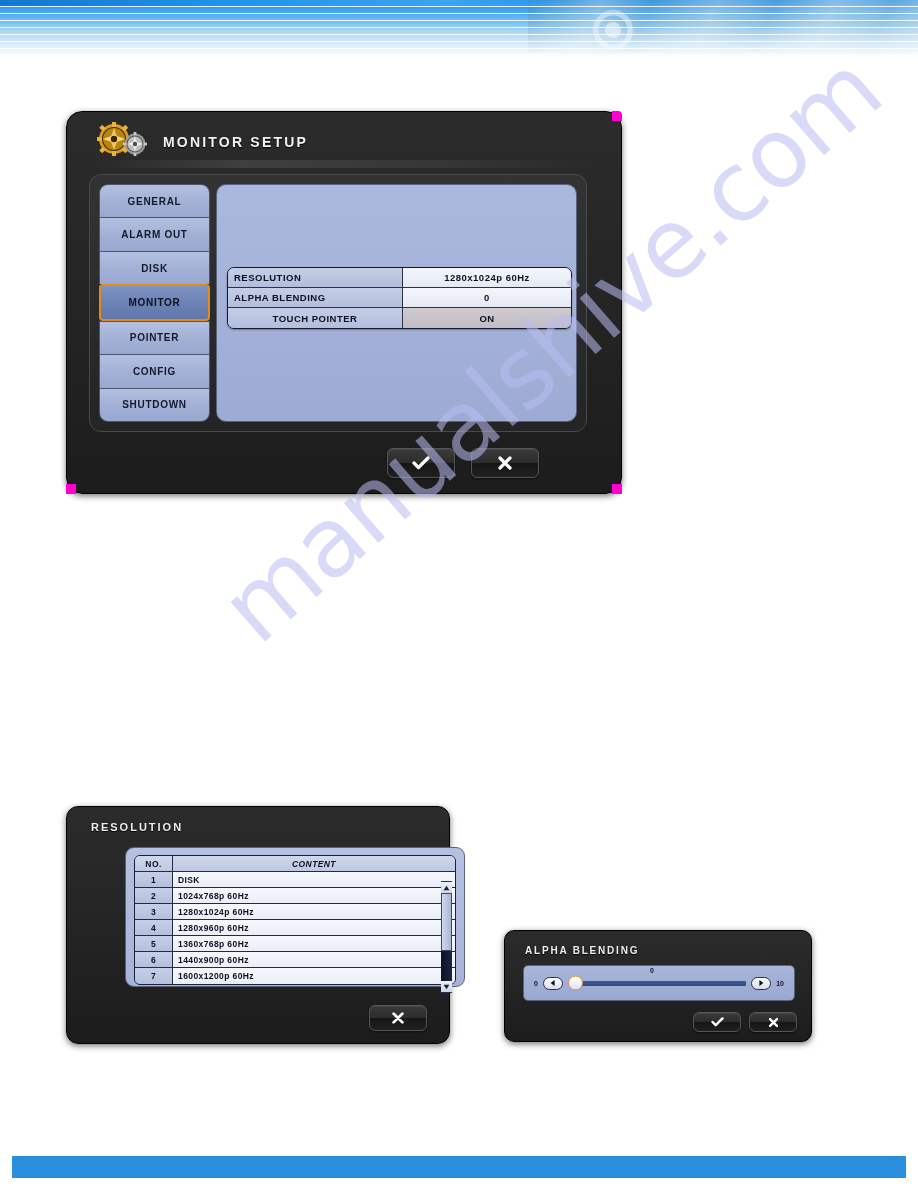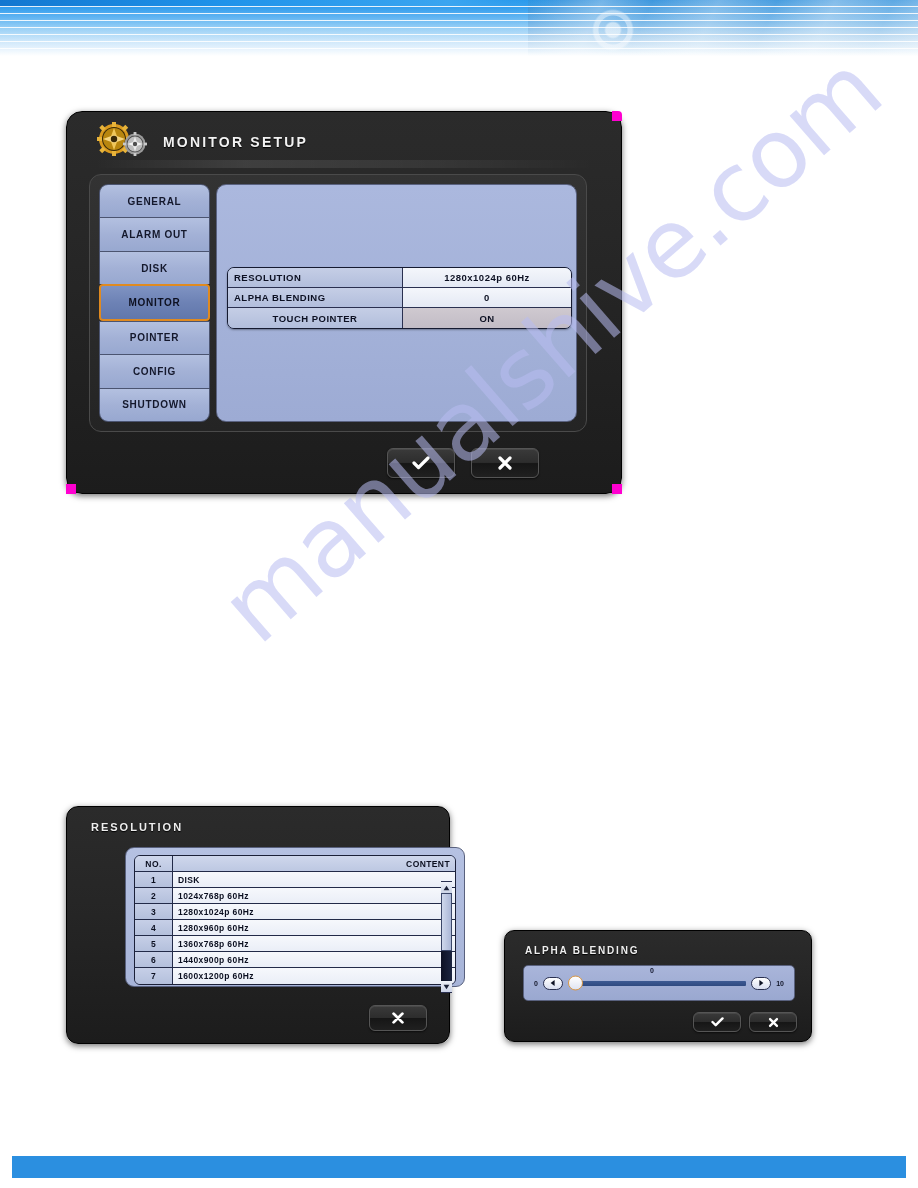--- a/index.html
+++ b/index.html
@@ -290,21 +290,21 @@
   }
   #res-table .content {
     border-right: none; text-align: left;
     background: linear-gradient(to bottom, #f6f8fc, #eaeef7);
   }
   #res-table thead th.no,
   #res-table thead th.content {
     background: linear-gradient(to bottom, #cfd7ec, #bdc8e2);
     text-align: center;
   }
-  #res-table thead th.content { text-align: right; }
+  #res-table thead th.content { text-align: center; font-style: italic; }
 
   #res-scrollbar {
     position: absolute;
     right: 12px; top: 33px;
     width: 11px; height: 112px;
     background: #eef1f8;
     border: 1px solid #2a3050;
     display: flex; flex-direction: column; align-items: center;
     z-index: 5;
   }

